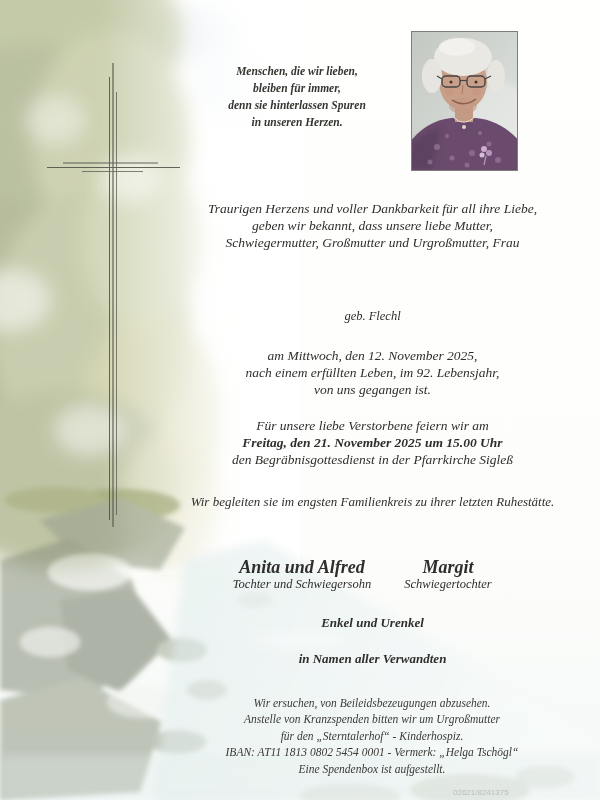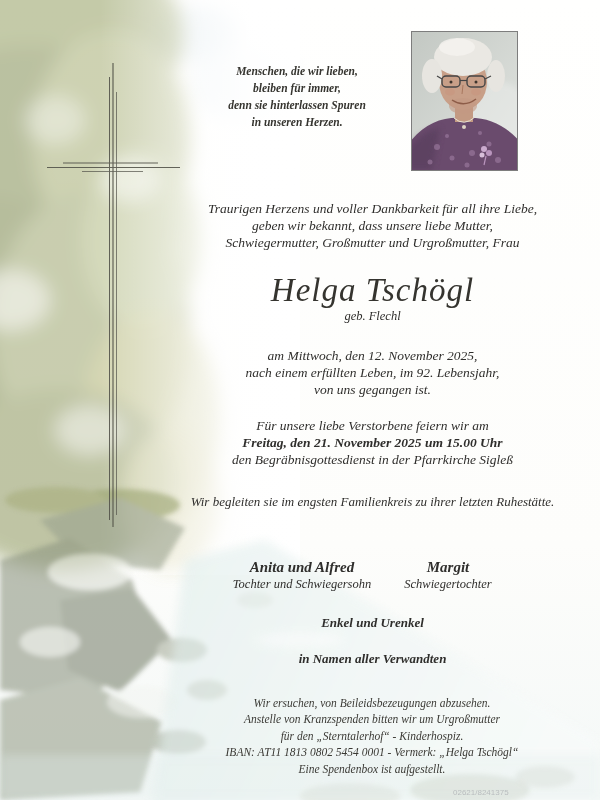--- a/index.html
+++ b/index.html
@@ -18,21 +18,21 @@
   .maiden{left:150px;top:309px;width:445px;font-size:12.5px;line-height:15px;}
   .passing{left:150px;top:347px;width:445px;font-size:13.5px;line-height:17px;}
   .funeral{left:150px;top:417px;width:445px;font-size:13.5px;line-height:17px;}
   .funeral .b{font-weight:bold;}
   .escort{left:150px;top:493px;width:445px;font-size:13px;line-height:17px;}
   .farewell{left:150px;top:522px;width:445px;font-size:13.5px;line-height:17px;font-weight:bold;}
   .mourners{position:absolute;left:0;top:559px;width:600px;height:44px;}
   .mcol{position:absolute;text-align:center;top:0;}
   .mcol.c1{left:182px;width:240px;}
   .mcol.c2{left:368px;width:160px;}
-  .mnames{font-size:15px;line-height:17px;font-weight:bold;}
+  .mnames{font-size:18px;line-height:17px;font-weight:bold;}
   .mrel{font-size:12.5px;line-height:17px;}
   .grand{left:150px;top:614px;width:445px;font-size:13px;line-height:17px;font-weight:bold;}
   .relatives{left:150px;top:650px;width:445px;font-size:13px;line-height:17px;font-weight:bold;}
   .donation{left:152px;top:695px;width:440px;font-size:11.5px;line-height:16.4px;color:#3a3934;}
   .imprint{left:408px;top:788px;width:180px;text-align:left;font-size:8px;line-height:10px;
            color:rgba(105,110,122,0.35);font-style:normal;font-family:"Liberation Sans",sans-serif;margin-left:45px;}
   .photo{
     position:absolute;left:411px;top:31px;width:107px;height:140px;
     border:1px solid #7d7d7d;box-sizing:border-box;background:#ccd1cc;
   }
@@ -194,21 +194,20 @@
     <div>denn sie hinterlassen Spuren</div>
     <div>in unseren Herzen.</div>
   </div>
 
   <div class="txt announce">
     <div>Traurigen Herzens und voller Dankbarkeit für all ihre Liebe,</div>
     <div>geben wir bekannt, dass unsere liebe Mutter,</div>
     <div>Schwiegermutter, Großmutter und Urgroßmutter, Frau</div>
   </div>
 
-  <div class="txt name">Helga Tschögl</div>
   <div class="txt maiden">geb. Flechl</div>
 
   <div class="txt passing">
     <div>am Mittwoch, den 12. November 2025,</div>
     <div>nach einem erfüllten Leben, im 92. Lebensjahr,</div>
     <div>von uns gegangen ist.</div>
   </div>
 
   <div class="txt funeral">
     <div>Für unsere liebe Verstorbene feiern wir am</div>

